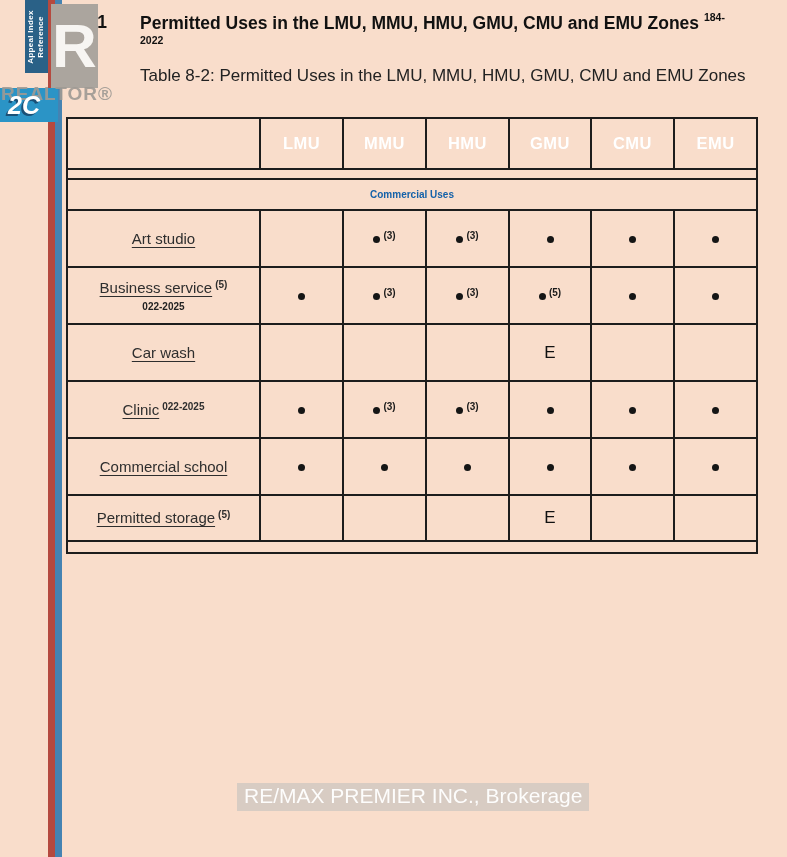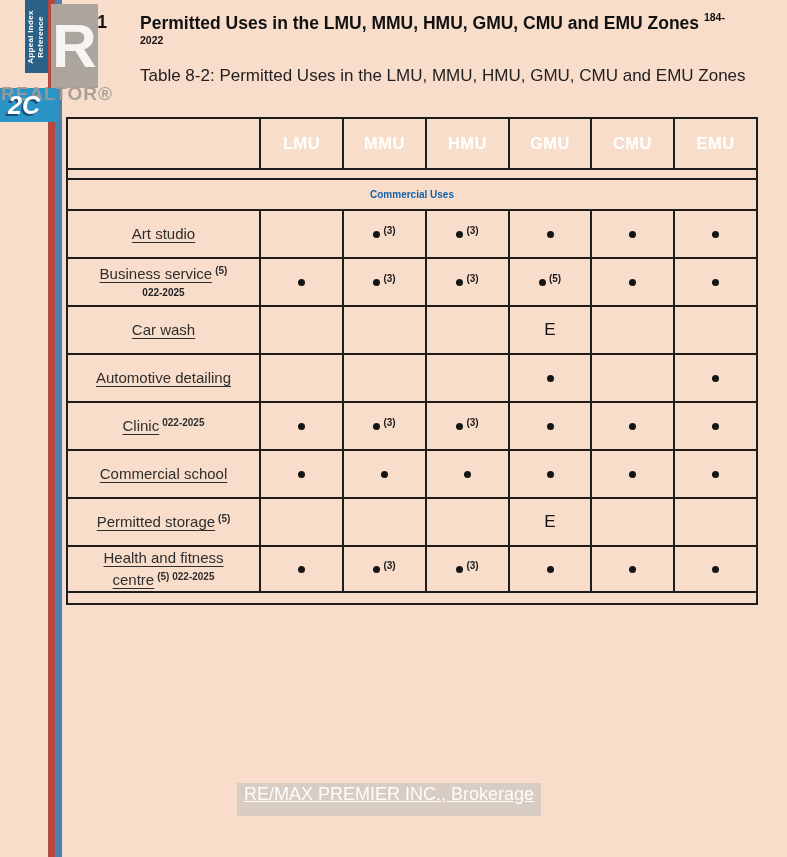--- a/index.html
+++ b/index.html
@@ -65,35 +65,34 @@
   }
   tr.hdr { height:51px; }
   td.corner { background:#f9ddcb; }
   td.zh { background:#0e559e; color:#fff; font-weight:700; font-size:16.5px; letter-spacing:0.5px; }
   tr.bandrow-top { height:10px; }
   tr.bandrow-bot { height:12px; }
   td.band { background:#a13399; }
   td.band.bottom { background:#8c2ba1; border-bottom:0; }
   tr.secrow { height:31px; }
   td.section { background:#b4b5b7; color:#1461a9; font-weight:700; font-size:10px;margin-top:32px; }
-  tr.use-row { height:48px; }
+  tr.use-row { height:57px; }
   tr.use-row:nth-last-of-type(2) { height:46px; }
   td.labelcell { font-size:15px; color:#2e2e2e; padding:2px 10px; line-height:1.45; }
   .lbl { text-decoration:underline; text-underline-offset:3px; color:#2e2e2e; }
   .sup { font-size:10px; font-weight:700; position:relative; top:-5px; margin-left:3px; white-space:nowrap; }
   .note { font-size:10px; font-weight:700; margin-top:1px; color:#222; }
   .dot { display:inline-block; width:7px; height:7px; border-radius:50%; background:#151515; vertical-align:middle; }
   .E { font-size:17px; color:#111; }
   
   .remax-wm {
     position:absolute; left:237px; top:783px; z-index:6;
     background:rgba(190,190,190,0.55);
-    color:rgba(255,255,255,0.95); font-size:18px; padding:1px 7px 11px 7px;
+    color:rgba(255,255,255,0.95); font-size:21px; padding:1px 7px 3px 7px;
     white-space:nowrap;
-    text-decoration:underline;
   }
 </style>
 </head>
 <body>
 
 <div class="stripe red"></div>
 <div class="stripe blue"></div>
 <div class="logo-square">
   <span class="logo-r">R</span>
 </div>
@@ -161,29 +160,20 @@
       <tr class="use-row">
         <td class="labelcell"><span class="lbl">Car wash</span></td>
         <td class="cell"></td>
         <td class="cell"></td>
         <td class="cell"></td>
         <td class="cell"><span class="E">E</span></td>
         <td class="cell"></td>
         <td class="cell"></td>
       </tr>
       <tr class="use-row">
-        <td class="labelcell"><span class="lbl">Automotive detailing</span></td>
-        <td class="cell"></td>
-        <td class="cell"></td>
-        <td class="cell"></td>
-        <td class="cell"><span class="dot"></span></td>
-        <td class="cell"></td>
-        <td class="cell"><span class="dot"></span></td>
-      </tr>
-      <tr class="use-row">
         <td class="labelcell"><span class="lbl">Clinic</span><span class="sup">022-2025</span></td>
         <td class="cell"><span class="dot"></span></td>
         <td class="cell"><span class="dot"></span><span class="sup">(3)</span></td>
         <td class="cell"><span class="dot"></span><span class="sup">(3)</span></td>
         <td class="cell"><span class="dot"></span></td>
         <td class="cell"><span class="dot"></span></td>
         <td class="cell"><span class="dot"></span></td>
       </tr>
       <tr class="use-row">
         <td class="labelcell"><span class="lbl">Commercial school</span></td>
@@ -195,29 +185,20 @@
         <td class="cell"><span class="dot"></span></td>
       </tr>
       <tr class="use-row">
         <td class="labelcell"><span class="lbl">Permitted storage</span><span class="sup">(5)</span></td>
         <td class="cell"></td>
         <td class="cell"></td>
         <td class="cell"></td>
         <td class="cell"><span class="E">E</span></td>
         <td class="cell"></td>
         <td class="cell"></td>
-      </tr>
-      <tr class="use-row">
-        <td class="labelcell"><span class="lbl">Health and fitness centre</span><span class="sup">(5) 022-2025</span></td>
-        <td class="cell"><span class="dot"></span></td>
-        <td class="cell"><span class="dot"></span><span class="sup">(3)</span></td>
-        <td class="cell"><span class="dot"></span><span class="sup">(3)</span></td>
-        <td class="cell"><span class="dot"></span></td>
-        <td class="cell"><span class="dot"></span></td>
-        <td class="cell"><span class="dot"></span></td>
       </tr>
       <tr class="bandrow-bot">
         <td colspan="7" class="band bottom"></td>
       </tr>
     </tbody>
   </table>
 
 <div class="remax-wm">RE/MAX PREMIER INC., Brokerage</div>
 
 </body></html>

